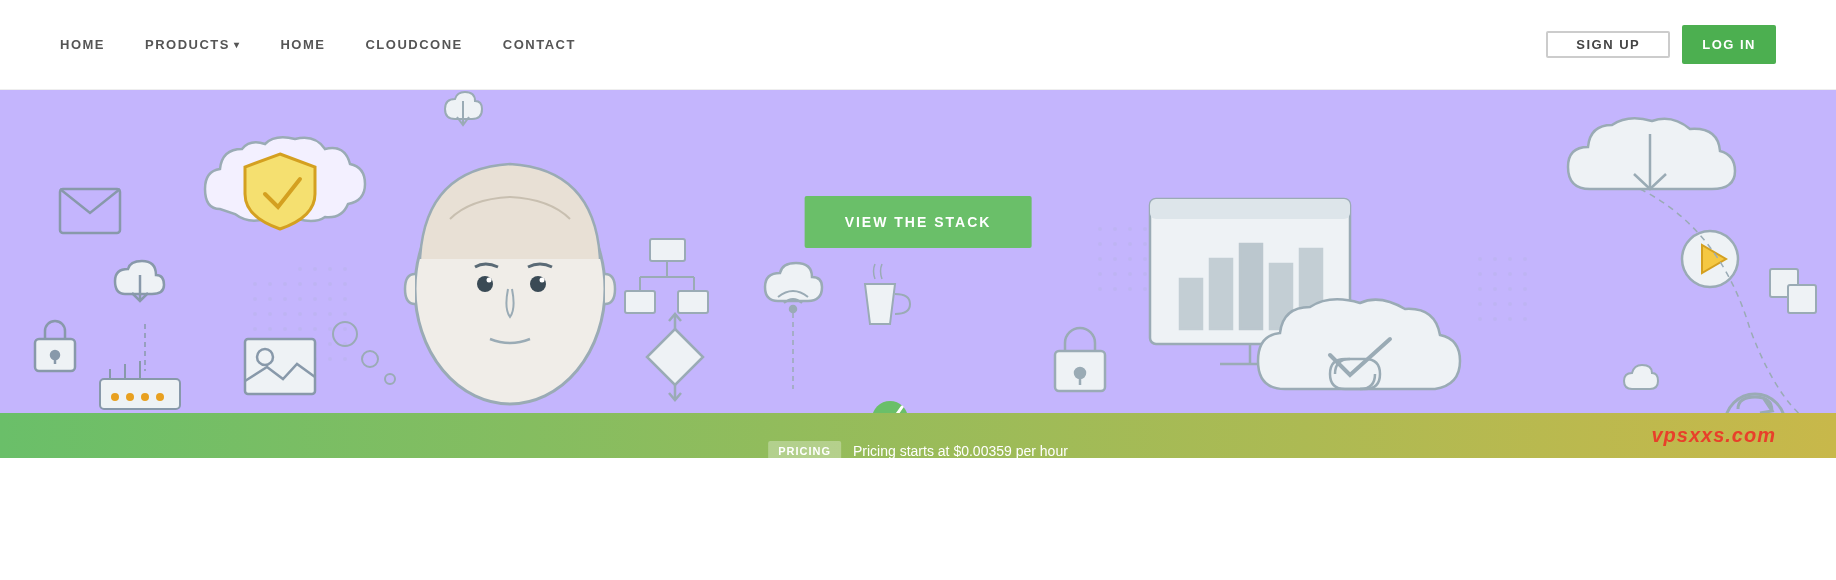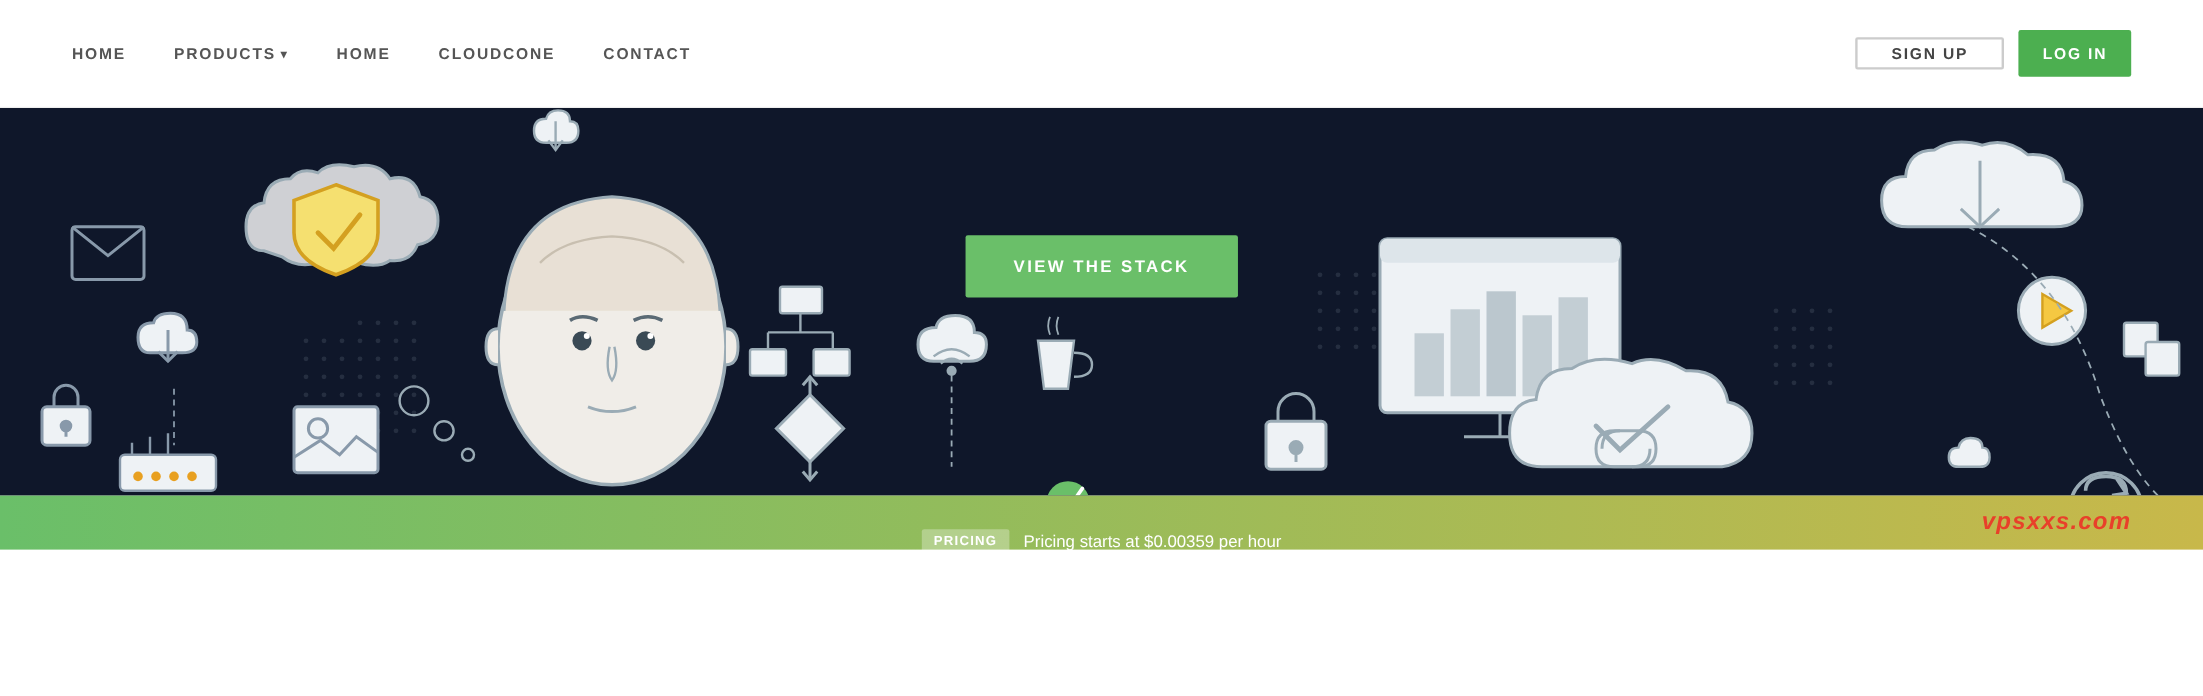--- a/index.html
+++ b/index.html
@@ -79,21 +79,21 @@
       font-weight: 700;
       letter-spacing: 1.5px;
       cursor: pointer;
       border-radius: 2px;
     }
 
     
     .hero {
       position: relative;
       height: 323px;
-      background: #0f172a;
+      background: #c4b5fd;
       overflow: hidden;
       display: flex;
       align-items: center;
       justify-content: center;
     }
 
     
     .hero-illustration {
       position: absolute;
       top: 0; left: 0; right: 0; bottom: 0;

